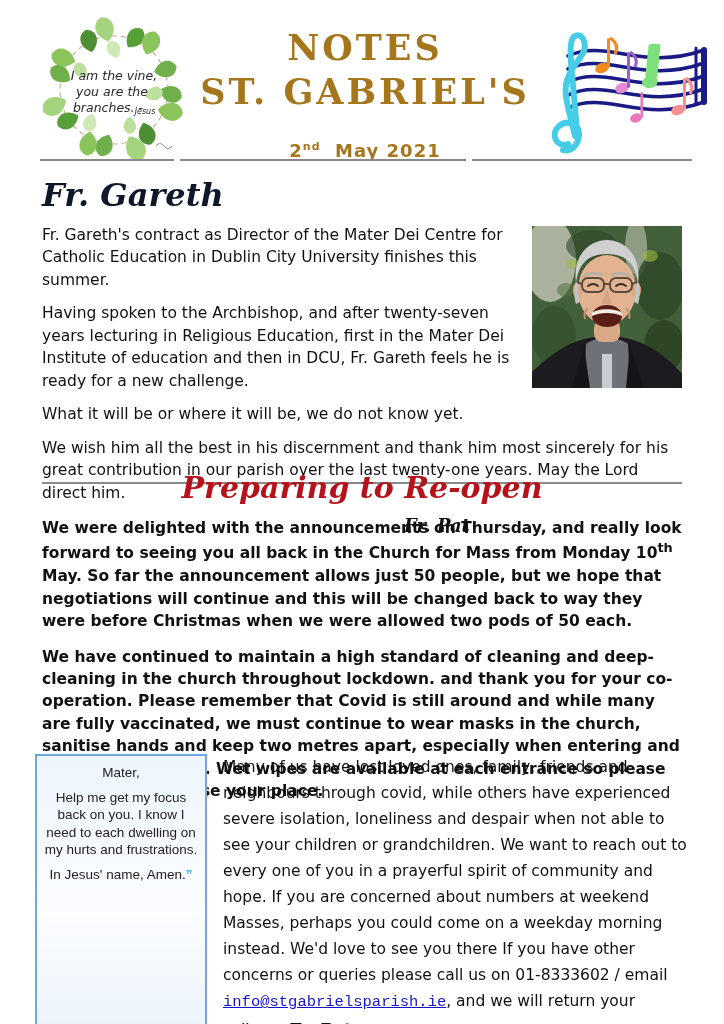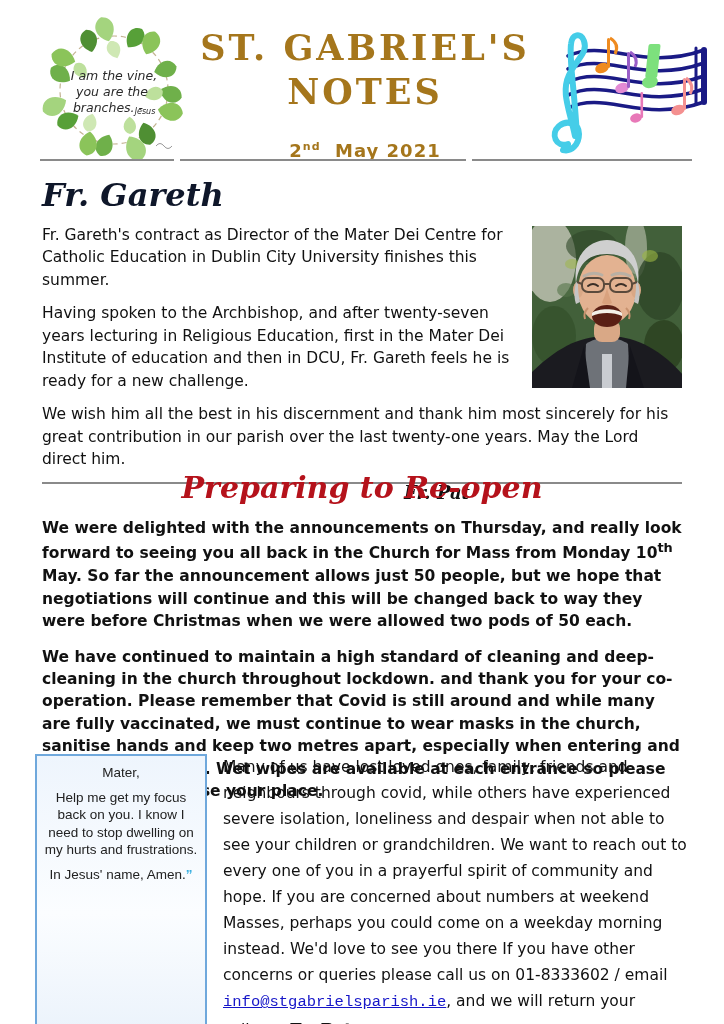--- a/index.html
+++ b/index.html
@@ -93,22 +93,22 @@
       <g font-family="DejaVu Sans, sans-serif" font-style="italic" fill="#2a2a2a" text-anchor="middle">
         <text x="76" y="66" font-size="12.5">I am the vine,</text>
         <text x="74" y="82" font-size="12.5">you are the</text>
         <text x="70" y="98" font-size="12.5">branches. -</text>
         <text x="107" y="100" font-size="8">Jesus</text>
       </g>
       <path d="M118,132 q4,-5 8,0 q4,5 8,0" fill="none" stroke="#9a9a9a" stroke-width="1"></path>
     </svg>
 
     <div class="title-block">
+      <div class="title-line">NOTES</div>
       <div class="title-line">ST. GABRIEL'S</div>
-      <div class="title-line">NOTES</div>
       <div class="date-line"><span>2</span><sup>nd</sup>&nbsp; <span>May  2021</span></div>
     </div>
 
     <svg class="music" viewBox="0 0 178 138">
       <g stroke="#1a1a85" stroke-width="3.6" fill="none" stroke-linecap="round">
         <path d="M30,34 C68,16 104,50 166,28"></path>
         <path d="M30,47 C68,29 104,63 166,41"></path>
         <path d="M30,60 C68,42 104,76 166,54"></path>
         <path d="M30,73 C68,55 104,89 166,67"></path>
         <path d="M30,86 C68,68 104,102 166,80"></path>
@@ -203,37 +203,38 @@
 
       <ellipse cx="75" cy="90" rx="15" ry="11" fill="#5a1f14"></ellipse>
       <path d="M60,87 C66,82 84,82 90,87 L90,90 C82,86 68,86 60,90 Z" fill="#f4f0e8"></path>
       <path d="M56,82 q-5,5 -3,11" stroke="#c8926f" stroke-width="2" fill="none"></path>
       <path d="M94,82 q5,5 3,11" stroke="#c8926f" stroke-width="2" fill="none"></path>
     </svg>
 
     <div class="body-text">
       <p>Fr. Gareth's contract as Director of the Mater Dei Centre for Catholic Education in Dublin City University finishes this summer.</p>
       <p>Having spoken to the Archbishop, and after twenty-seven years lecturing in Religious Education, first in the Mater Dei Institute of education and then in DCU, Fr. Gareth feels he is ready for a new challenge.</p>
+      <p>What it will be or where it will be, we do not know yet.</p>
       <p>We wish him all the best in his discernment and thank him most sincerely for his great contribution in our parish over the last twenty-one years. May the Lord direct him.</p>
     </div>
     <div class="sig1">Fr. Pat</div>
   </div>
 
   <div class="divider-full"></div>
 
   <div class="sec2">
     <h2>Preparing  to Re-open</h2>
     <p class="body-text"><span>We were delighted with the announcements on Thursday, and really look forward to seeing you all back in the Church for Mass from Monday 10</span><sup>th</sup><span> May.  So far the announcement allows just 50  people, but we hope that negotiations will continue and this will be changed back to way they were before Christmas when we were allowed two pods of 50 each.</span></p>
     <p class="body-text">We have continued to maintain a high standard of cleaning and deep-cleaning in  the church throughout lockdown. and thank you for your co-operation.   Please remember that Covid is still around and while many are fully vaccinated, we must continue to wear masks in the church, sanitise hands and keep two metres apart, especially when entering and leaving the church. Wet wipes are available at each entrance so please use them to sanitise your place.</p>
   </div>
 
   <div class="bottom-row">
     <div class="prayer-box">
       <p class="pline">Mater,</p>
-      <p class="pline">Help me get my focus back on you. I know I need to stop dwelling on my hurts and frustrations.</p>
+      <p class="pline">Help me get my focus back on you. I know I need to each dwelling on my hurts and frustrations.</p>
       <p class="pline"><span>In Jesus' name, Amen.</span><span class="quote-mark">”</span></p>
     </div>
     <div class="outreach">
       <span>Many of us have lost loved ones, family, friends and neighbours through covid, while others have experienced severe isolation, loneliness and despair when not able to see your children or grandchildren.   We want to reach out to every one of you in a prayerful spirit of community and hope.   If you are concerned about numbers at weekend Masses, perhaps you could come on a weekday morning  instead.    We'd love to see you there    If you have other concerns or queries please call us on 01-8333602 / email </span><a href="#" class="email-link">info@stgabrielsparish.ie</a><span>, and we will return  your call.</span><span class="sig2">Fr. Pat</span>
     </div>
   </div>
 
 </div>
 
 </body></html>

